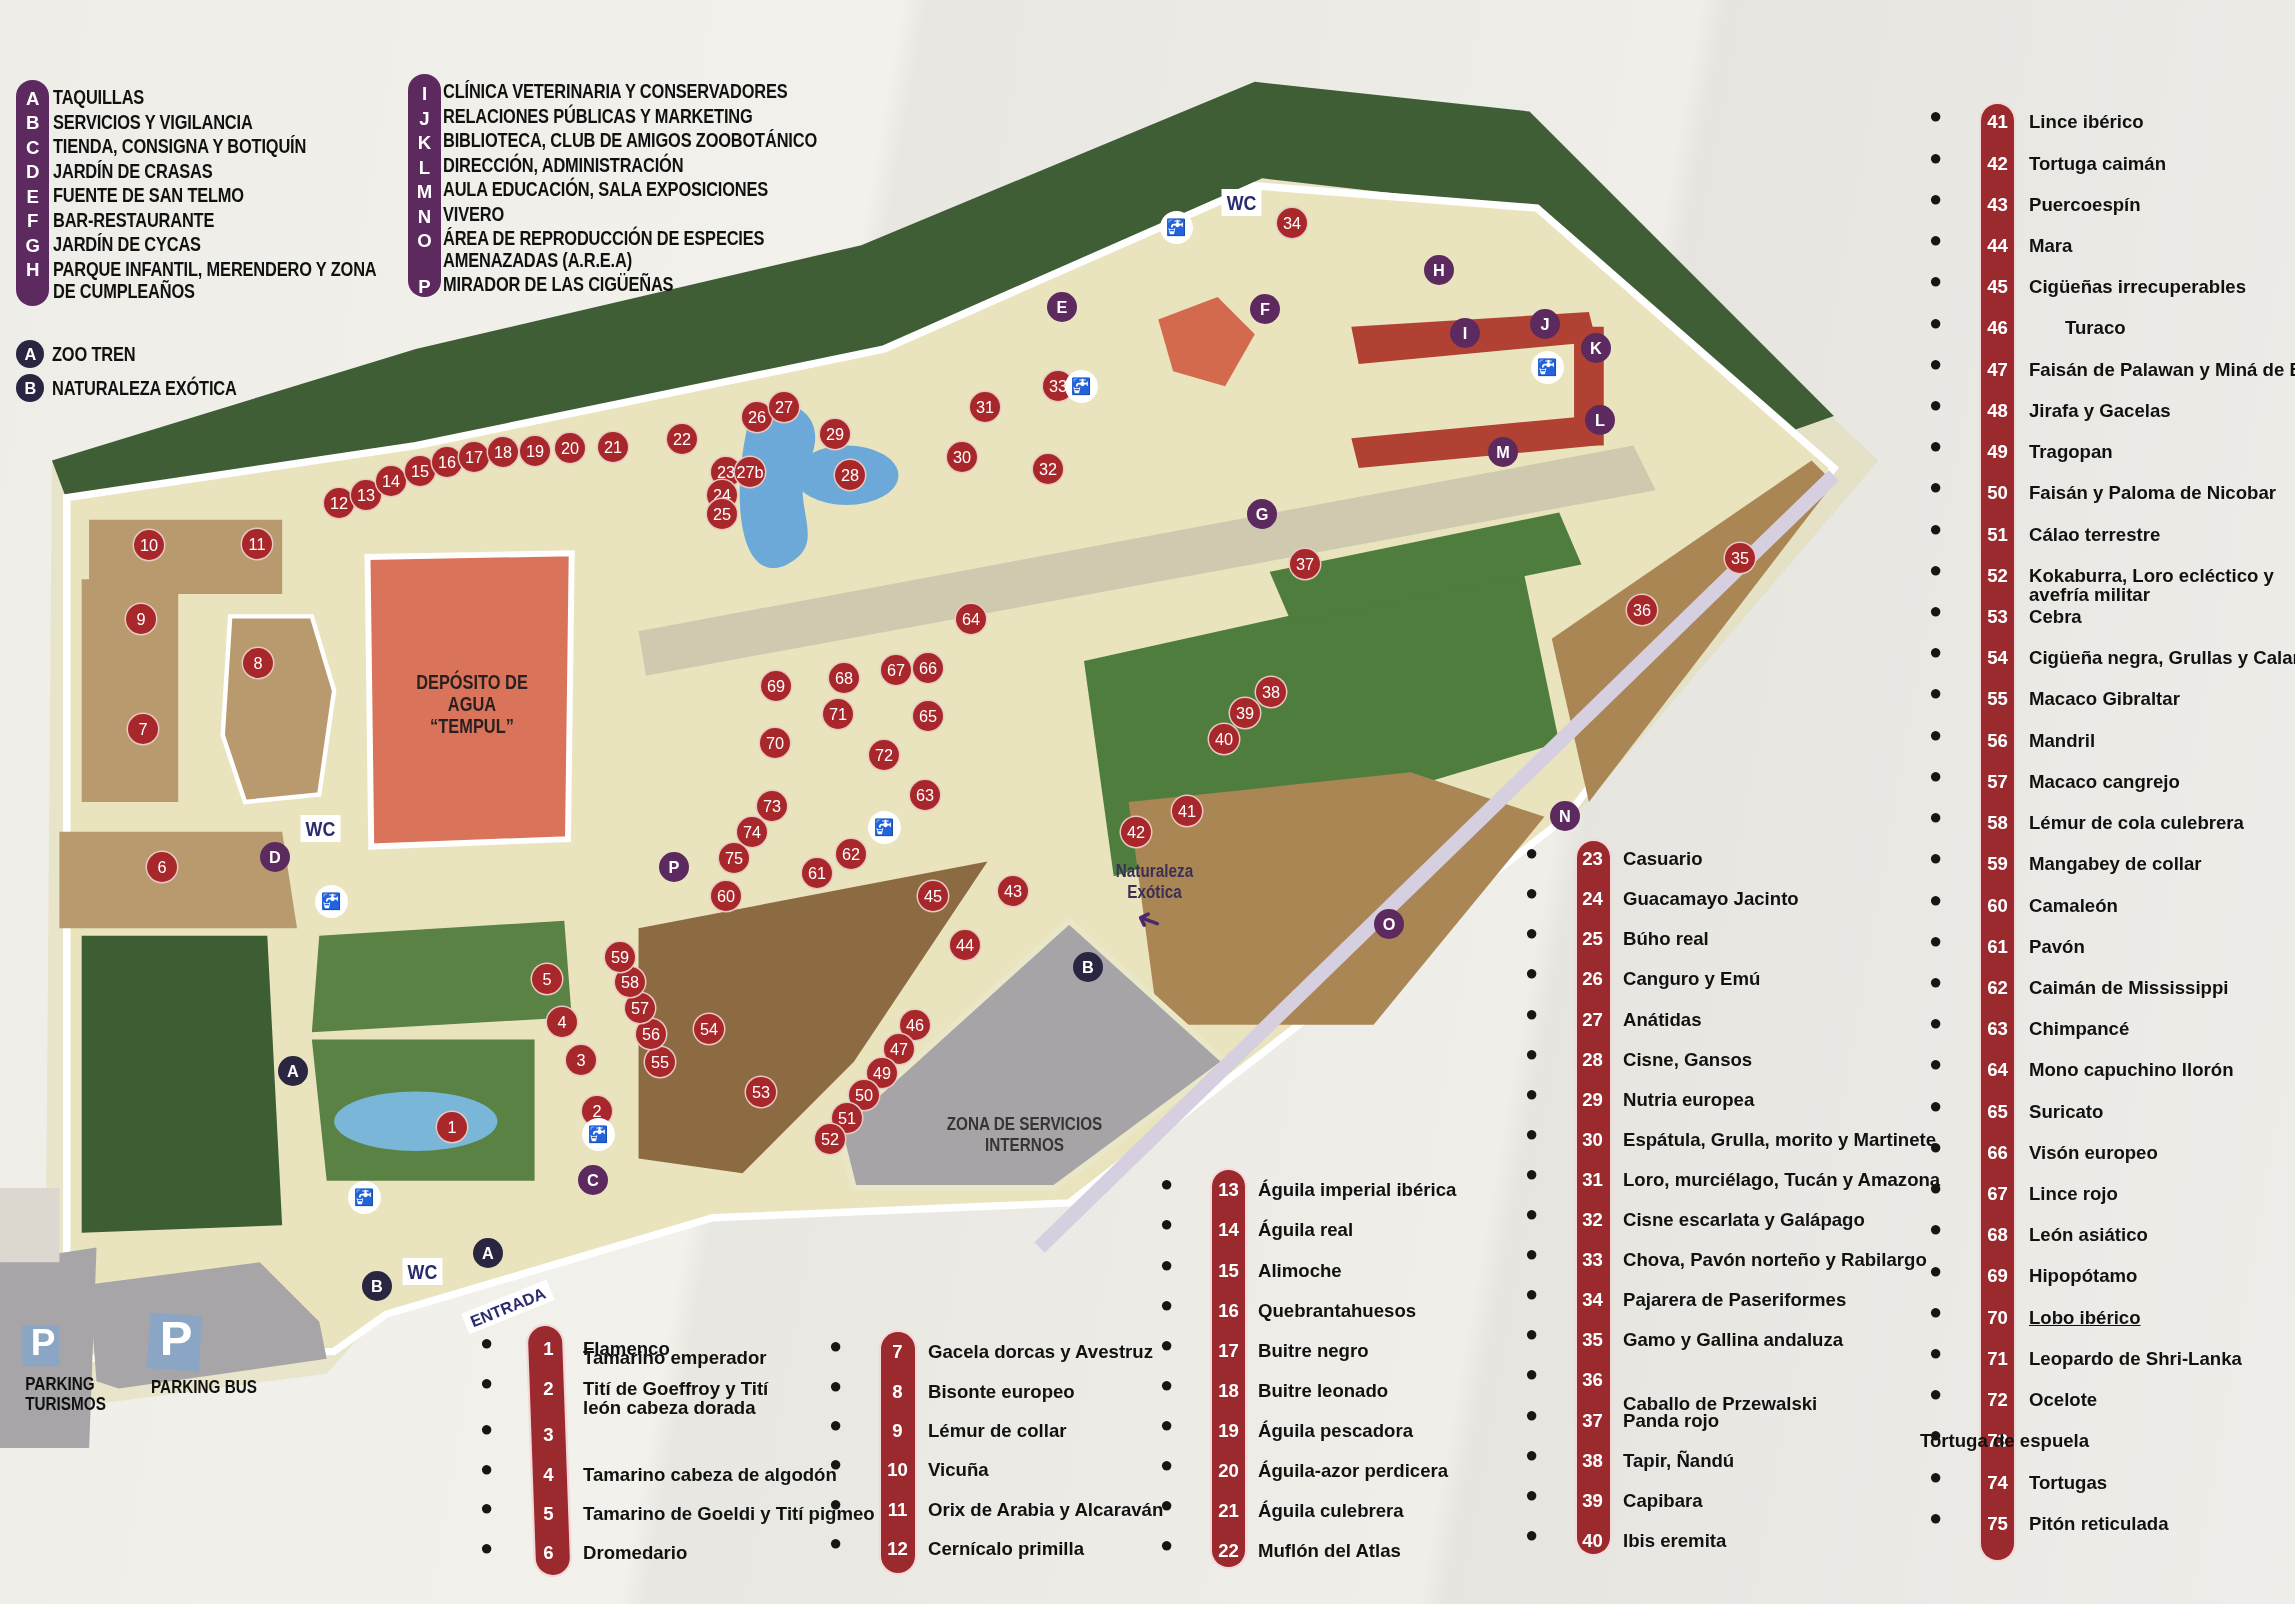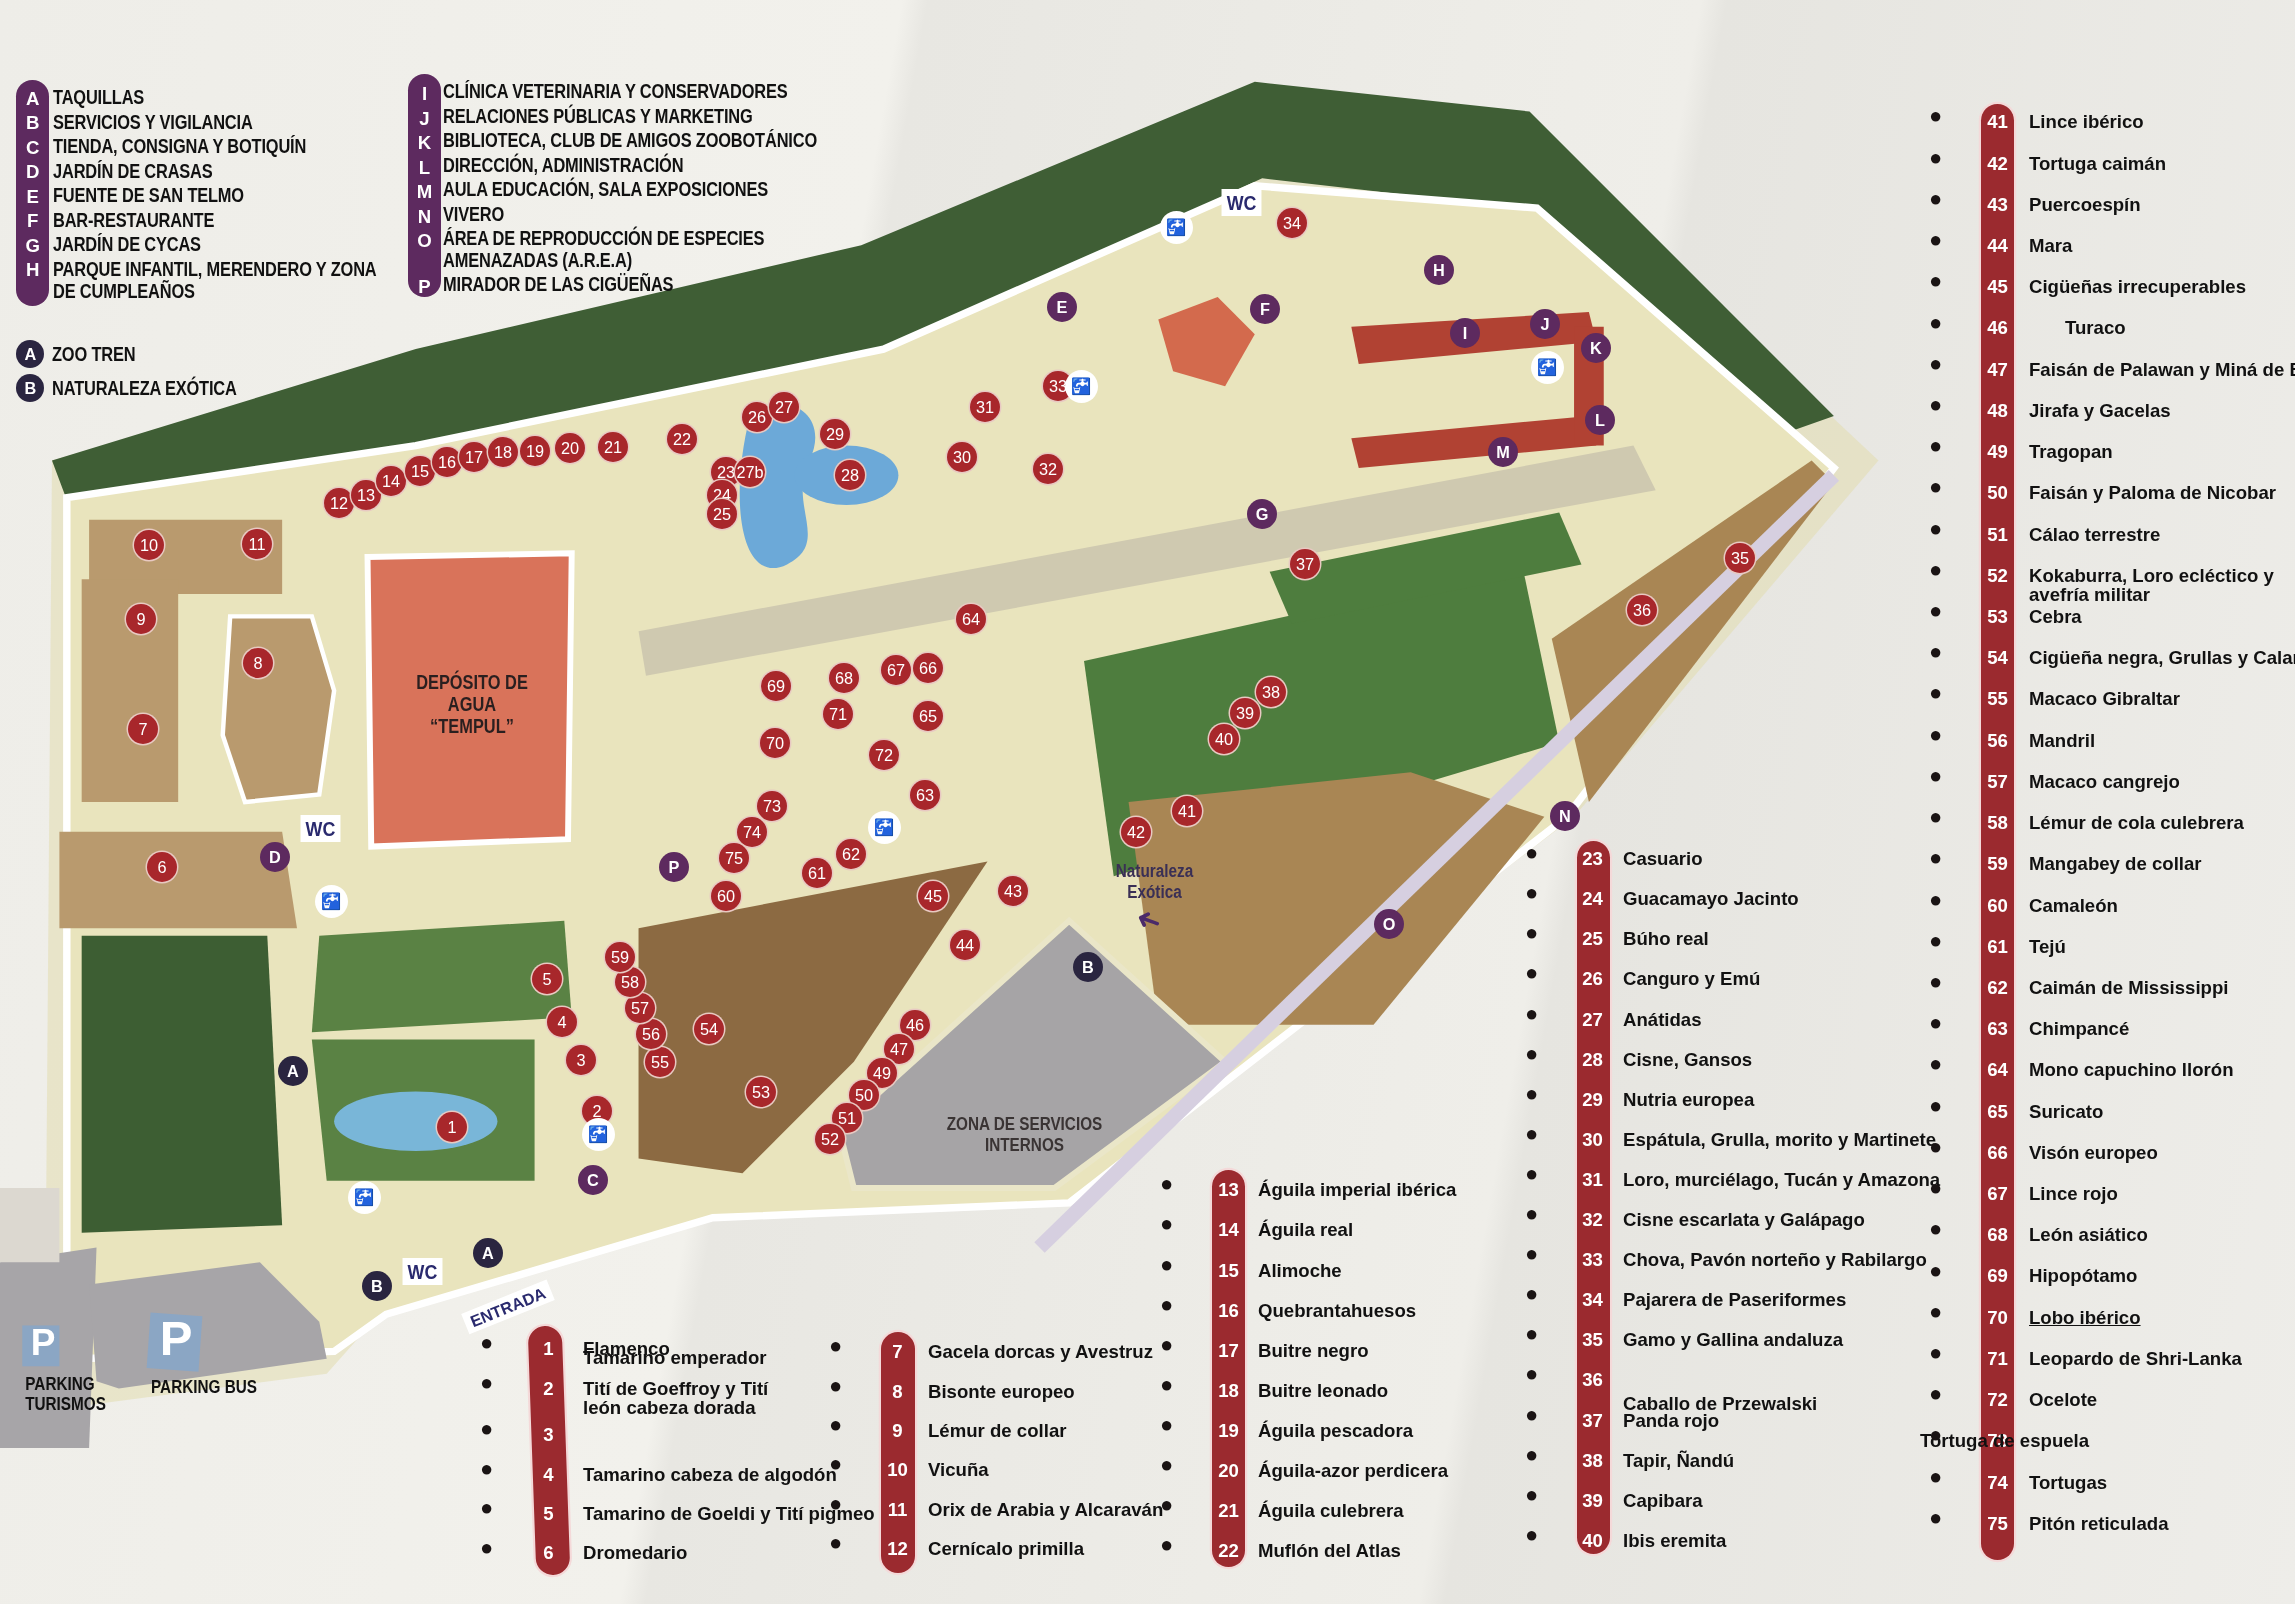--- a/index.html
+++ b/index.html
@@ -441,21 +441,21 @@
       <div class="atext" style="left:2029px;top:853px;">Mangabey de collar</div>
       <div class="sil" style="left: 1929px; top: 847px; font-size: 22px;">●</div>
     </div>
     <div style="position:absolute;left:0;top:0;">
       <div class="num" style="left:1979px;top:895px;">60</div>
       <div class="atext" style="left:2029px;top:895px;">Camaleón</div>
       <div class="sil" style="left: 1929px; top: 889px; font-size: 22px;">●</div>
     </div>
     <div style="position:absolute;left:0;top:0;">
       <div class="num" style="left:1979px;top:936px;">61</div>
-      <div class="atext" style="left:2029px;top:936px;">Tejú</div>
+      <div class="atext" style="left:2029px;top:936px;">Pavón</div>
       <div class="sil" style="left: 1929px; top: 930px; font-size: 22px;">●</div>
     </div>
     <div style="position:absolute;left:0;top:0;">
       <div class="num" style="left:1979px;top:977px;">62</div>
       <div class="atext" style="left:2029px;top:977px;">Caimán de Mississippi</div>
       <div class="sil" style="left: 1929px; top: 971px; font-size: 22px;">●</div>
     </div>
     <div style="position:absolute;left:0;top:0;">
       <div class="num" style="left:1979px;top:1018px;">63</div>
       <div class="atext" style="left:2029px;top:1018px;">Chimpancé</div>

